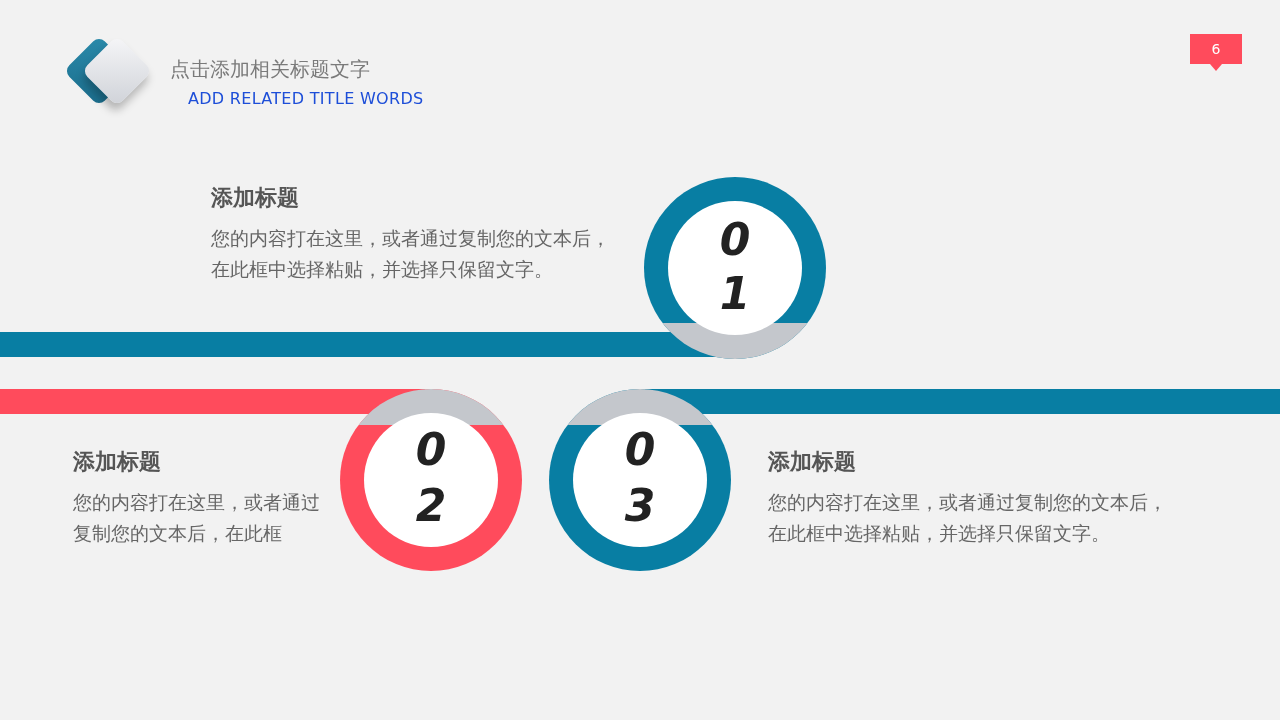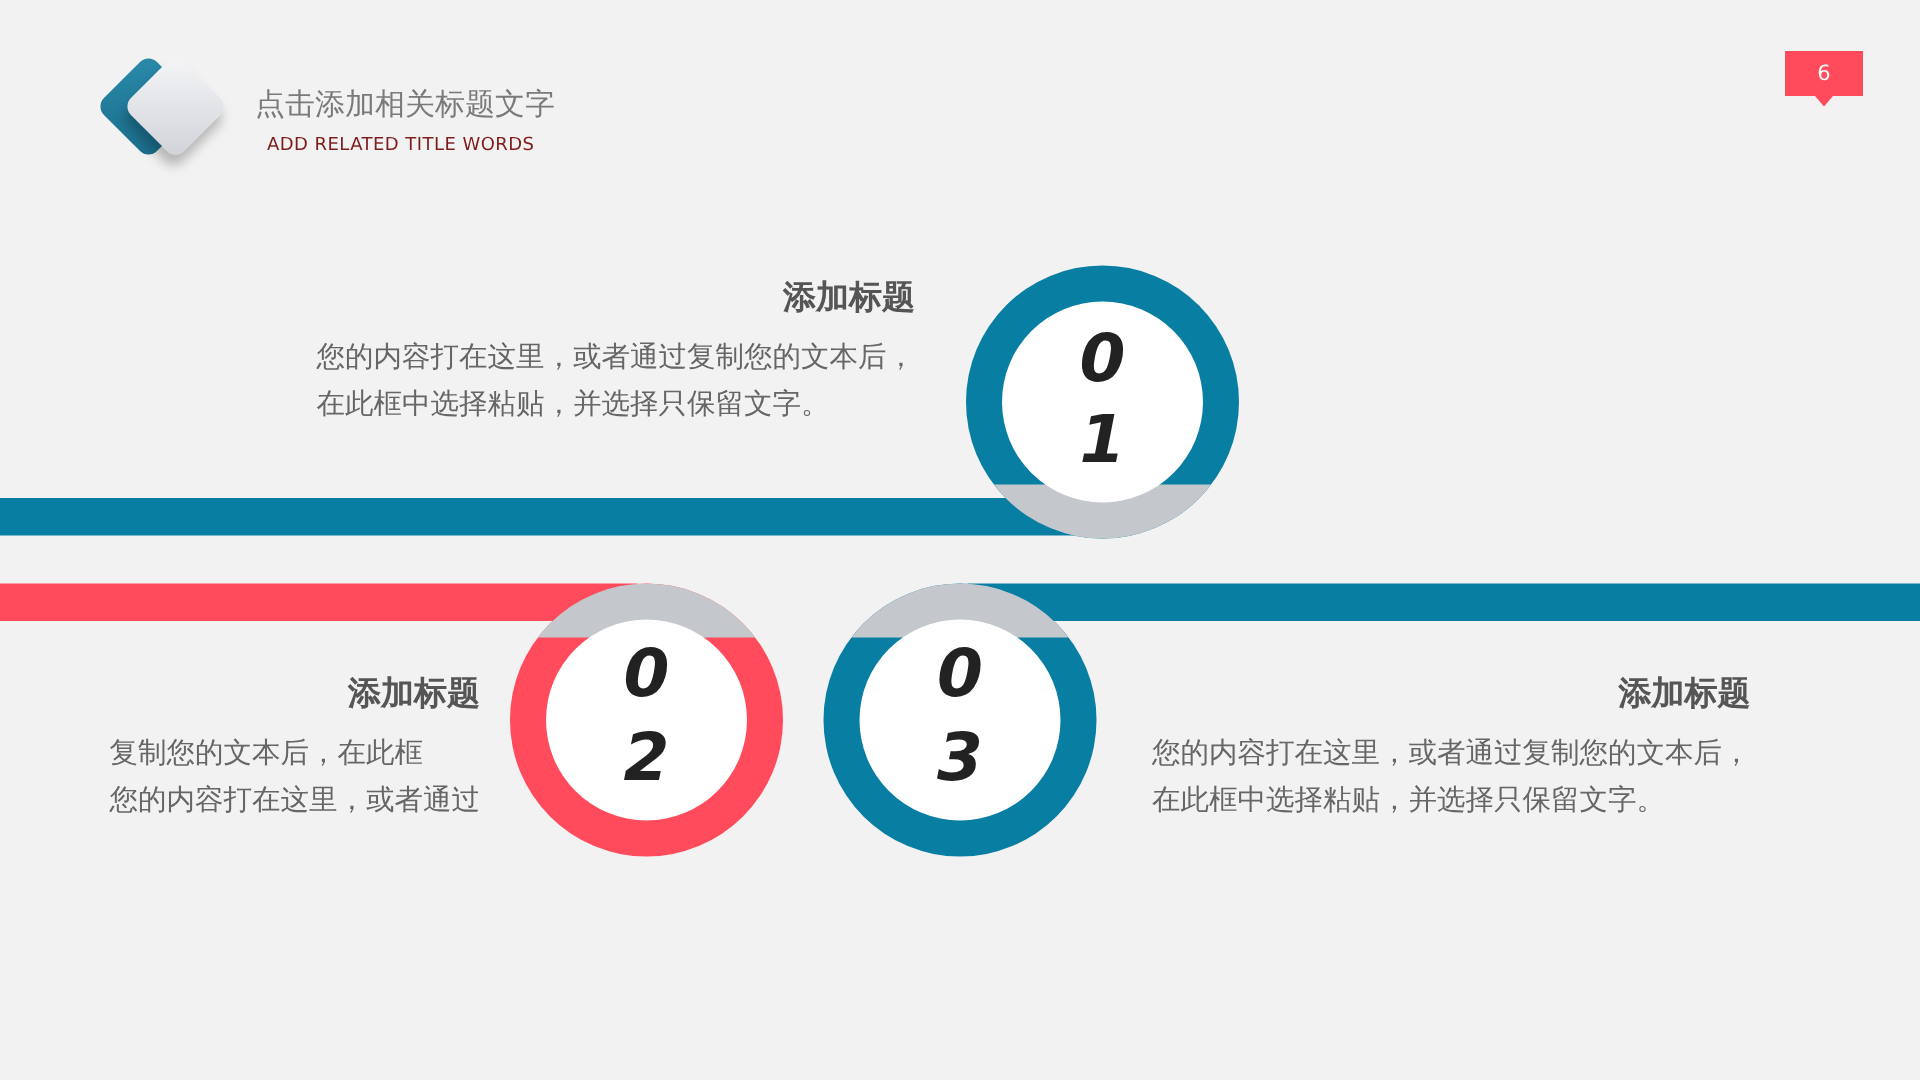--- a/index.html
+++ b/index.html
@@ -21,21 +21,21 @@
     background: linear-gradient(135deg, #f6f6f8, #cfd2d8);
     border-radius: 8px; transform: rotate(45deg);
     box-shadow: 4px 6px 8px rgba(0,0,0,0.25);
   }
   .title-cn {
     left: 170px; top: 44px; font-size: 20px; color: #7a7a7a; letter-spacing: 0px;
     white-space: nowrap;
     margin-top: 12px;
   }
   .title-en {
-    left: 178px; top: 89px; font-size: 12px; color: #7f1d1d; letter-spacing: 0.3px;
+    left: 188px; top: 89px; font-size: 16px; color: #1d4ed8; letter-spacing: 0.3px;
     white-space: nowrap;
   }
 
   
   .page-badge {
     left: 1190px; top: 34px; width: 52px; height: 30px; background: #ff4b5c;
     color: #fff; font-size: 14px; text-align: center; line-height: 30px;
   }
   .page-badge::after {
     content: ""; position: absolute; left: 20px; top: 30px;
@@ -57,21 +57,21 @@
     position: absolute; left: 24px; top: 24px; width: 134px; height: 134px;
     border-radius: 50%; background: #ffffff;
   }
   .digit {
     position: absolute; left: 0; width: 134px; text-align: center;
     font-family: "DejaVu Sans", sans-serif; font-weight: bold; font-style: oblique;
     font-size: 44px; color: #222; line-height: 50px;
   }
 
   
-  .block-title { font-size: 22px; font-weight: bold; color: #555; white-space: nowrap; text-align: right; }
+  .block-title { font-size: 22px; font-weight: bold; color: #555; white-space: nowrap; }
   .block-body  { font-size: 19px; color: #666; line-height: 31px; }
 </style>
 </head>
 <body>
 
 <div class="abs logo-back"></div>
 <div class="abs logo-front"></div>
 <div class="abs title-cn">点击添加相关标题文字</div>
 <div class="abs title-en">ADD RELATED TITLE WORDS</div>
 
@@ -109,22 +109,22 @@
   <div class="block-title">添加标题</div>
   <div class="block-body" style="margin-top:10px;">
     <div>您的内容打在这里，或者通过复制您的文本后，</div>
     <div>在此框中选择粘贴，并选择只保留文字。</div>
   </div>
 </div>
 
 <div class="abs" style="left:73px; top:447px;">
   <div class="block-title">添加标题</div>
   <div class="block-body" style="margin-top:10px;">
+    <div>您的内容打在这里，或者通过</div>
     <div>复制您的文本后，在此框</div>
-    <div>您的内容打在这里，或者通过</div>
   </div>
 </div>
 
 <div class="abs" style="left:768px; top:447px;">
   <div class="block-title">添加标题</div>
   <div class="block-body" style="margin-top:10px;">
     <div>您的内容打在这里，或者通过复制您的文本后，</div>
     <div>在此框中选择粘贴，并选择只保留文字。</div>
   </div>
 </div>

